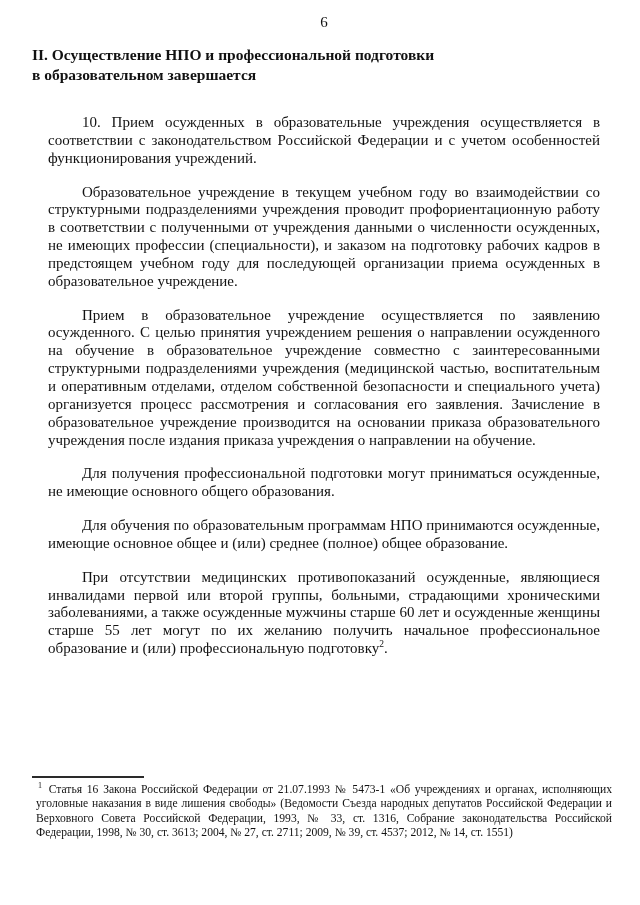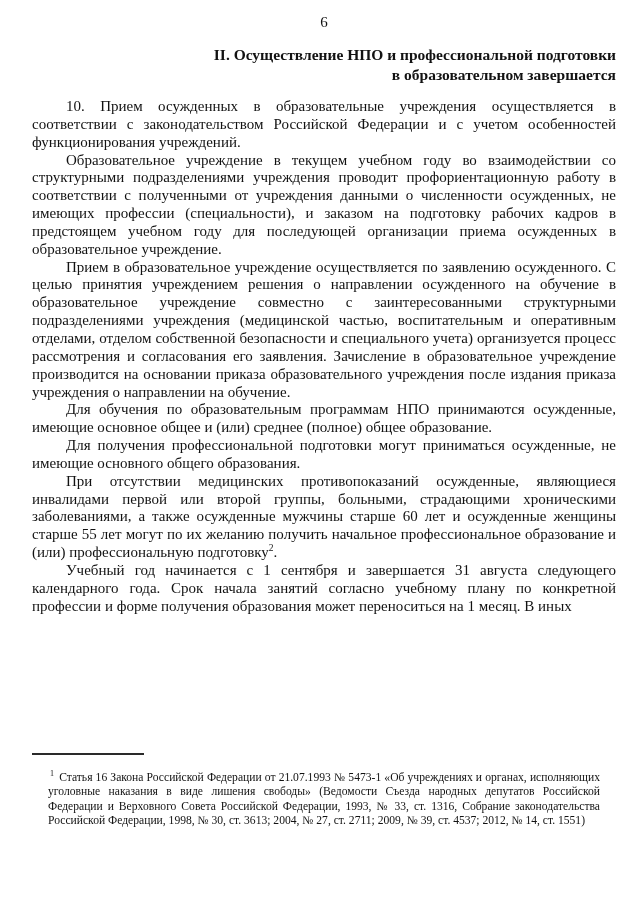--- a/index.html
+++ b/index.html
@@ -23,33 +23,33 @@
     padding: 13px 24px 60px 32px;
     background: #ffffff;
   }
   .page-number {
     text-align: center;
     font-size: 15px;
     line-height: 18px;
     margin-bottom: 14px;
   }
   .heading {
-    text-align: right;
+    text-align: left;
     font-weight: bold;
     font-size: 15.5px;
     line-height: 20px;
     margin-bottom: 13px;
   }
   .content {
     font-size: 15px;
     line-height: 17.85px;
     text-align: justify;
   }
   .content p {
-    margin: 0;
+    margin: 16px;
     text-indent: 34px;
   }
   sup {
     font-size: 9.5px;
     line-height: 0;
     vertical-align: super;
   }
   .spacer {
     flex: 1 1 auto;
   }
@@ -60,21 +60,21 @@
     width: 112px;
     border-top: 2px solid #2a2a2a;
     margin-bottom: 5px;
   }
   .footnotes {
     font-size: 11.6px;
     line-height: 14.6px;
     text-align: justify;
   }
   .footnotes p {
-    margin: 16px;
+    margin: 4px;
     text-indent: 2px;
   }
   .footnotes sup {
     font-size: 8px;
     padding-right: 2px;
   }
 </style>
 </head>
 <body>
 
@@ -83,24 +83,23 @@
 
   <div class="heading">
     <div>II. Осуществление НПО и профессиональной подготовки</div>
     <div>в образовательном завершается</div>
   </div>
 
   <div class="content" id="body-container">
       <p>10. Прием осужденных в образовательные учреждения осуществляется в соответствии с законодательством Российской Федерации и с учетом особенностей функционирования учреждений.</p>
       <p>Образовательное учреждение в текущем учебном году во взаимодействии со структурными подразделениями учреждения проводит профориентационную работу в соответствии с полученными от учреждения данными о численности осужденных, не имеющих профессии (специальности), и заказом на подготовку рабочих кадров в предстоящем учебном году для последующей организации приема осужденных в образовательное учреждение.</p>
       <p>Прием в образовательное учреждение осуществляется по заявлению осужденного. С целью принятия учреждением решения о направлении осужденного на обучение в образовательное учреждение совместно с заинтересованными структурными подразделениями учреждения (медицинской частью, воспитательным и оперативным отделами, отделом собственной безопасности и специального учета) организуется процесс рассмотрения и согласования его заявления. Зачисление в образовательное учреждение производится на основании приказа образовательного учреждения после издания приказа учреждения о направлении на обучение.</p>
+      <p>Для получения профессиональной подготовки могут приниматься осужденные, не имеющие основного общего образования.</p>
       <p>Для обучения по образовательным программам НПО принимаются осужденные, имеющие основное общее и (или) среднее (полное) общее образование.</p>
-      <p>Для получения профессиональной подготовки могут приниматься осужденные, не имеющие основного общего образования.</p>
       <p>При отсутствии медицинских противопоказаний осужденные, являющиеся инвалидами первой или второй группы, больными, страдающими хроническими заболеваниями, а также осужденные мужчины старше 60 лет и осужденные женщины старше 55 лет могут по их желанию получить начальное профессиональное образование и (или) профессиональную подготовку<sup>2</sup>.</p>
-      <p>Учебный год начинается с 1 сентября и завершается 31 августа следующего календарного года. Срок начала занятий согласно учебному плану по конкретной профессии и форме получения образования может переноситься на 1 месяц. В иных</p>
     </div>
 
   <div class="spacer"></div>
 
   <div class="footnote-area">
     <div class="footnote-sep"></div>
     <div class="footnotes" id="footnotes-container">
         <p><sup>1</sup> Статья 16 Закона Российской Федерации от 21.07.1993 № 5473-1 «Об учреждениях и органах, исполняющих уголовные наказания в виде лишения свободы» (Ведомости Съезда народных депутатов Российской Федерации и Верховного Совета Российской Федерации, 1993, № 33, ст. 1316, Собрание законодательства Российской Федерации, 1998, № 30, ст. 3613; 2004, № 27, ст. 2711; 2009, № 39, ст. 4537; 2012, № 14, ст. 1551)</p>
       </div>
   </div>

